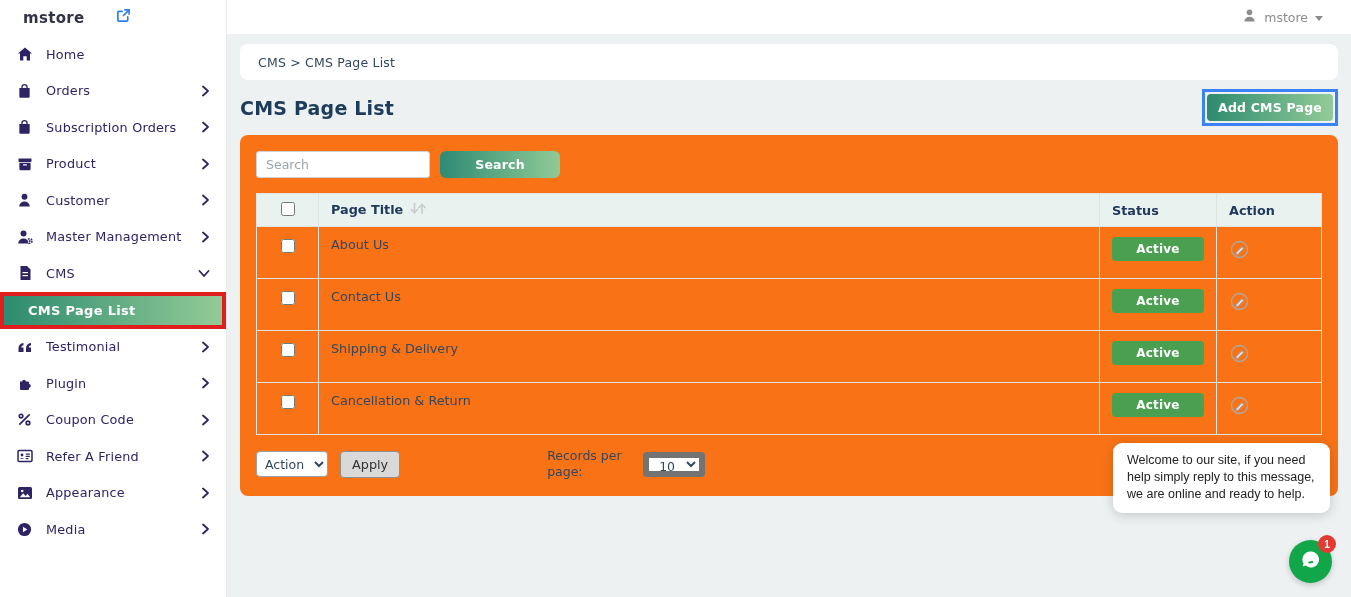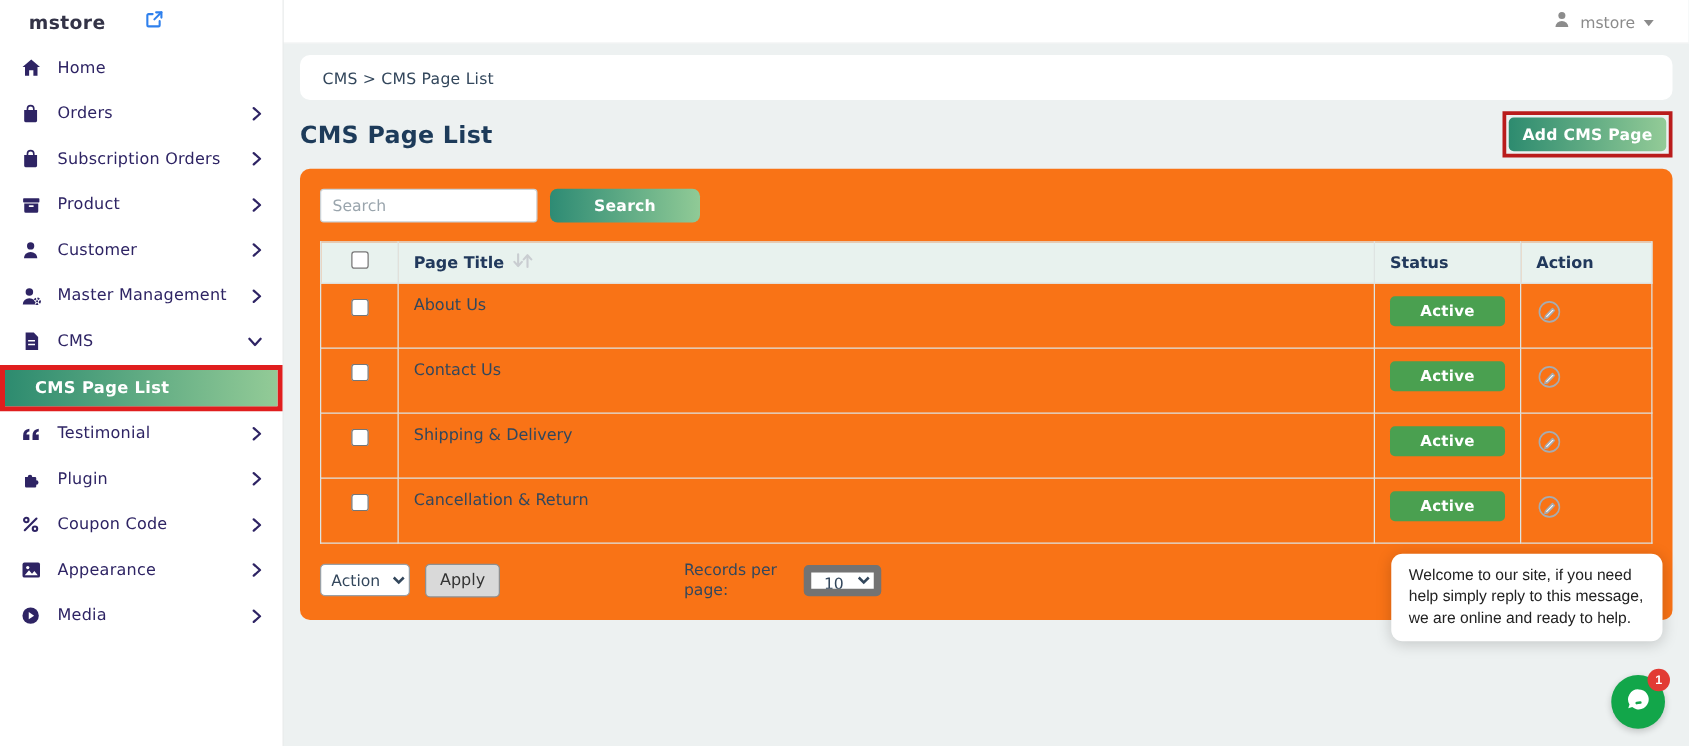--- a/index.html
+++ b/index.html
@@ -24,21 +24,21 @@
   .active-wrap { border:4px solid #e01e1e; height:37px; display:flex; align-items:stretch; cursor:pointer; }
   .active-item { flex:1; background:linear-gradient(90deg,#2d8b6f 0%,#93cb97 100%); display:flex; align-items:center; padding-left:24px; }
   .active-item span { color:#fff; font-size:13px; font-weight:bold; letter-spacing:.3px; }
 
   
   .content { position:absolute; left:226px; top:35px; right:0; bottom:0; }
   .breadcrumb-card { margin:9px 13px 0 14px; height:36px; background:#fff; border-radius:8px; display:flex; align-items:center; padding-left:18px; }
   .breadcrumb-card span { font-size:12.5px; color:#33475c; letter-spacing:.2px; cursor:pointer; }
   .title-row { margin:9px 13px 0 14px; display:flex; justify-content:space-between; align-items:center; }
   .page-title { font-size:19px; font-weight:bold; color:#1d3b5a; letter-spacing:.2px; }
-  .add-annot { border:3px solid #b91c1c; padding:2px; }
+  .add-annot { border:3px solid #3b82f6; padding:2px; }
   .add-btn { background:linear-gradient(90deg,#2d8b6f 0%,#93cb97 100%); color:#fff; border:none; font-family:inherit; font-size:12.5px; font-weight:bold; padding:6px 11px; border-radius:4px; cursor:pointer; letter-spacing:.2px; }
 
   .main-card { margin:9px 13px 0 14px; background:#f97316; border-radius:8px; padding:16px; }
   .search-row { display:flex; align-items:center; }
   .search-input { width:174px; height:27px; border:1px solid #ccd2d6; border-radius:3px; padding:0 9px; font-family:inherit; font-size:12.5px; color:#33475c; outline:none; }
   .search-input::placeholder { color:#9aa5ad; }
   .search-btn { margin-left:10px; width:120px; height:27px; background:linear-gradient(90deg,#2e8b74 0%,#90ca96 100%); border:none; border-radius:6px; color:#fff; font-family:inherit; font-size:12.5px; font-weight:bold; cursor:pointer; letter-spacing:.2px; }
 
   table.cms { width:100%; border-collapse:collapse; margin-top:15px; }
   table.cms th, table.cms td { border:1px solid #dee4e2; }
@@ -243,20 +243,36 @@
           </svg>
         </span>
       <span class="nlabel">Coupon Code</span>
       <span class="chev">
           <svg width="9" height="12" viewBox="0 0 9 12" fill="none" stroke="#2e2464" stroke-width="1.8" stroke-linecap="round" stroke-linejoin="round">
             <path d="M2 1.5 L7 6 L2 10.5"></path>
           </svg>
         </span>
     </div>
 
+    <div class="nav-item">
+      <span class="nicon">
+          <svg width="16" height="14" viewBox="0 0 16 14" fill="none">
+            <rect x="1" y="1.5" width="14" height="11" rx="1.2" stroke="#2e2464" stroke-width="1.5"></rect>
+            <circle cx="5" cy="6" r="1.4" fill="#2e2464"></circle>
+            <path d="M3.2 9.8 a1.9 1.7 0 0 1 3.6 0" fill="#2e2464"></path>
+            <path d="M8.8 5.2 h4 M8.8 7.4 h4 M8.8 9.6 h2.6" stroke="#2e2464" stroke-width="1.2"></path>
+          </svg>
+        </span>
+      <span class="nlabel">Refer A Friend</span>
+      <span class="chev">
+          <svg width="9" height="12" viewBox="0 0 9 12" fill="none" stroke="#2e2464" stroke-width="1.8" stroke-linecap="round" stroke-linejoin="round">
+            <path d="M2 1.5 L7 6 L2 10.5"></path>
+          </svg>
+        </span>
+    </div>
 
     <div class="nav-item">
       <span class="nicon">
           <svg width="16" height="14" viewBox="0 0 16 14">
             <rect x="1" y="1" width="14" height="12" rx="1.5" fill="#2e2464"></rect>
             <circle cx="5.2" cy="5" r="1.3" fill="#fff"></circle>
             <path d="M2.8 11.2 l3.4 -4 2.4 2.8 1.9 -2.2 2.7 3.4 Z" fill="#fff"></path>
           </svg>
         </span>
       <span class="nlabel">Appearance</span>

